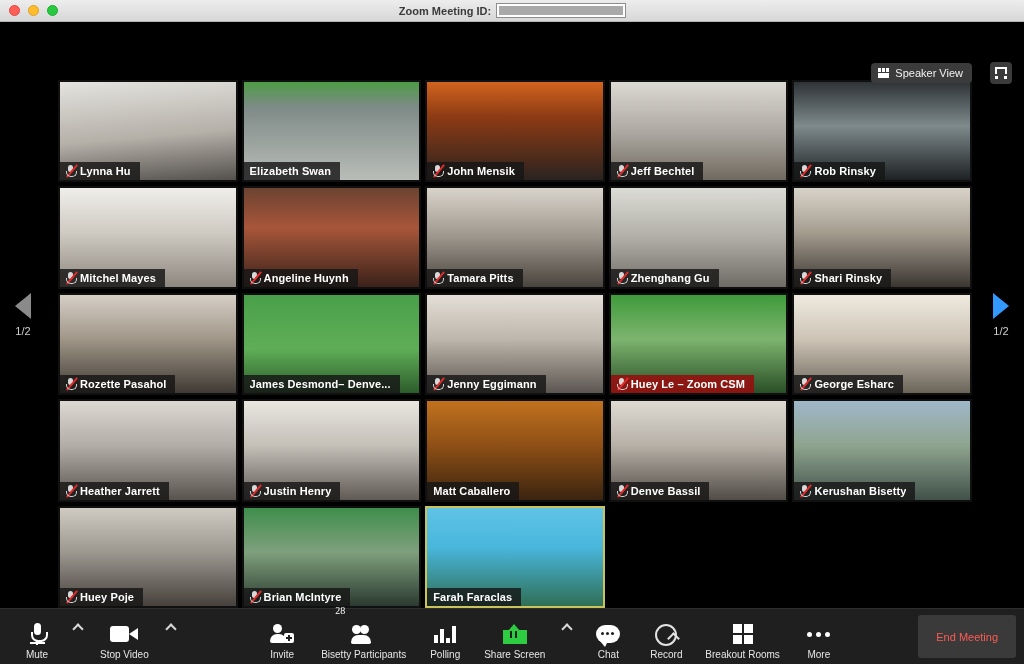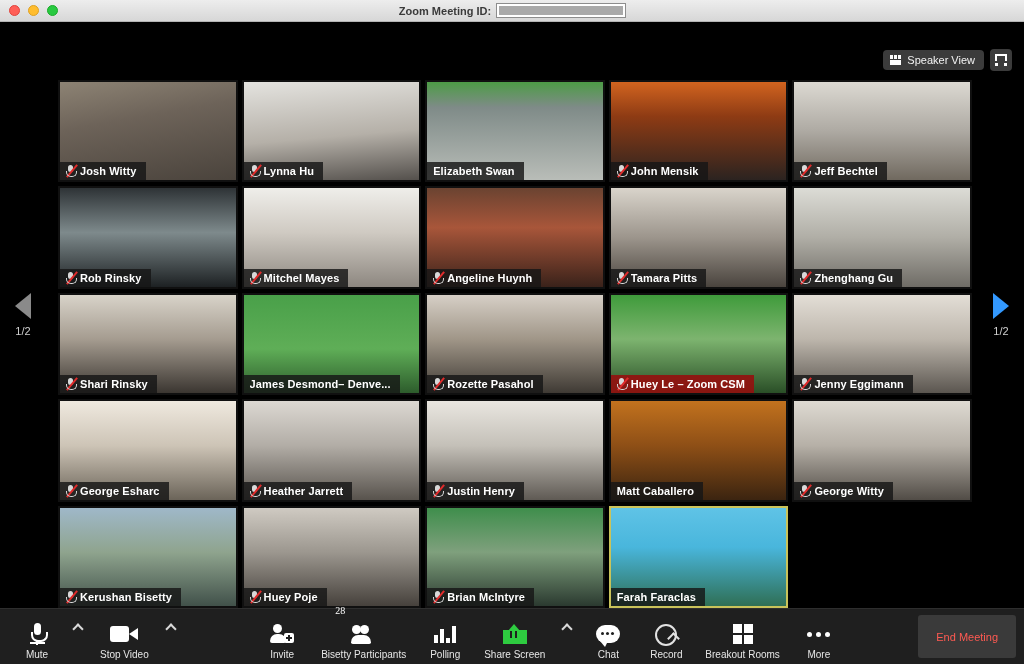--- a/index.html
+++ b/index.html
@@ -57,22 +57,22 @@
   .stage {
     position: relative;
     flex: 1 1 auto;
     background: #000;
     overflow: hidden;
   }
 
   
   .view-controls {
     position: absolute;
-    top: 27px; right: 12px;
-    display: flex; align-items: center; gap: 6px;
+    top: 40px; right: 12px;
+    display: flex; align-items: center; gap: 18px;
     z-index: 20;
   }
   .pill {
     display: flex; align-items: center; gap: 6px;
     background: #3b3b3b;
     border-radius: 4px;
     padding: 4px 9px 4px 7px;
     color: #f2f2f2;
     font-size: 11px;
     cursor: pointer;
@@ -416,29 +416,20 @@
       <span class="arrow l"></span>
       <span class="pager-label">1/2</span>
     </div>
     <div class="pager right">
       <span class="arrow r"></span>
       <span class="pager-label">1/2</span>
     </div>
 
     <div class="grid" id="grid">
         <div class="tile">
-          <div class="video" style="background: linear-gradient(170deg, rgb(141, 131, 116) 0%, rgb(109, 99, 89) 38%, rgb(74, 67, 60) 100%);"></div>
-          <div class="nameplate">
-            <span class="mic-muted">
-              <span class="mic-slash"></span>
-            </span>
-            <span class="nm">Josh Witty</span>
-          </div>
-        </div>
-        <div class="tile">
           <div class="video" style="background: linear-gradient(175deg, rgb(228, 227, 223) 0%, rgb(181, 176, 168) 55%, rgb(84, 80, 76) 100%);"></div>
           <div class="nameplate">
             <span class="mic-muted">
               <span class="mic-slash"></span>
             </span>
             <span class="nm">Lynna Hu</span>
           </div>
         </div>
         <div class="tile">
           <div class="video" style="background: linear-gradient(rgb(77, 156, 70) 0%, rgb(127, 139, 136) 26%, rgb(185, 189, 184) 100%);"></div>
@@ -512,53 +503,53 @@
         <div class="tile">
           <div class="video" style="background: linear-gradient(rgb(216, 211, 201) 0%, rgb(165, 156, 144) 45%, rgb(59, 54, 49) 100%);"></div>
           <div class="nameplate">
             <span class="mic-muted">
               <span class="mic-slash"></span>
             </span>
             <span class="nm">Shari Rinsky</span>
           </div>
         </div>
         <div class="tile">
+          <div class="video" style="background: linear-gradient(rgb(214, 207, 198) 0%, rgb(160, 150, 136) 45%, rgb(63, 58, 52) 100%);"></div>
+          <div class="nameplate">
+            <span class="mic-muted">
+              <span class="mic-slash"></span>
+            </span>
+            <span class="nm">Rozette Pasahol</span>
+          </div>
+        </div>
+        <div class="tile">
           <div class="video" style="background: linear-gradient(rgb(73, 160, 73) 0%, rgb(95, 174, 87) 55%, rgb(45, 92, 44) 100%);"></div>
           <div class="nameplate">
             <span class="nm">James Desmond– Denve...</span>
           </div>
         </div>
         <div class="tile">
-          <div class="video" style="background: linear-gradient(rgb(214, 207, 198) 0%, rgb(160, 150, 136) 45%, rgb(63, 58, 52) 100%);"></div>
-          <div class="nameplate">
-            <span class="mic-muted">
-              <span class="mic-slash"></span>
-            </span>
-            <span class="nm">Rozette Pasahol</span>
+          <div class="video" style="background: linear-gradient(rgb(227, 222, 214) 0%, rgb(189, 182, 172) 45%, rgb(91, 86, 80) 100%);"></div>
+          <div class="nameplate">
+            <span class="mic-muted">
+              <span class="mic-slash"></span>
+            </span>
+            <span class="nm">Jenny Eggimann</span>
           </div>
         </div>
         <div class="tile">
           <div class="video" style="background: linear-gradient(rgb(63, 155, 59) 0%, rgb(125, 180, 111) 45%, rgb(42, 79, 39) 100%);"></div>
           <div class="nameplate speaking">
             <span class="mic-muted">
               <span class="mic-slash"></span>
             </span>
             <span class="nm">Huey Le – Zoom CSM</span>
           </div>
         </div>
         <div class="tile">
-          <div class="video" style="background: linear-gradient(rgb(227, 222, 214) 0%, rgb(189, 182, 172) 45%, rgb(91, 86, 80) 100%);"></div>
-          <div class="nameplate">
-            <span class="mic-muted">
-              <span class="mic-slash"></span>
-            </span>
-            <span class="nm">Jenny Eggimann</span>
-          </div>
-        </div>
-        <div class="tile">
           <div class="video" style="background: linear-gradient(rgb(239, 233, 223) 0%, rgb(205, 196, 182) 45%, rgb(107, 100, 89) 100%);"></div>
           <div class="nameplate">
             <span class="mic-muted">
               <span class="mic-slash"></span>
             </span>
             <span class="nm">George Esharc</span>
           </div>
         </div>
         <div class="tile">
           <div class="video" style="background: linear-gradient(rgb(220, 216, 210) 0%, rgb(178, 173, 166) 45%, rgb(88, 83, 77) 100%);"></div>
@@ -583,21 +574,21 @@
           <div class="nameplate">
             <span class="nm">Matt Caballero</span>
           </div>
         </div>
         <div class="tile">
           <div class="video" style="background: linear-gradient(rgb(222, 218, 210) 0%, rgb(182, 176, 167) 45%, rgb(81, 76, 70) 100%);"></div>
           <div class="nameplate">
             <span class="mic-muted">
               <span class="mic-slash"></span>
             </span>
-            <span class="nm">George Witty</span>
+            <span class="nm">Denve Bassil</span>
           </div>
         </div>
         <div class="tile">
           <div class="video" style="background: linear-gradient(rgb(159, 184, 201) 0%, rgb(143, 164, 142) 45%, rgb(65, 81, 74) 100%);"></div>
           <div class="nameplate">
             <span class="mic-muted">
               <span class="mic-slash"></span>
             </span>
             <span class="nm">Kerushan Bisetty</span>
           </div>

